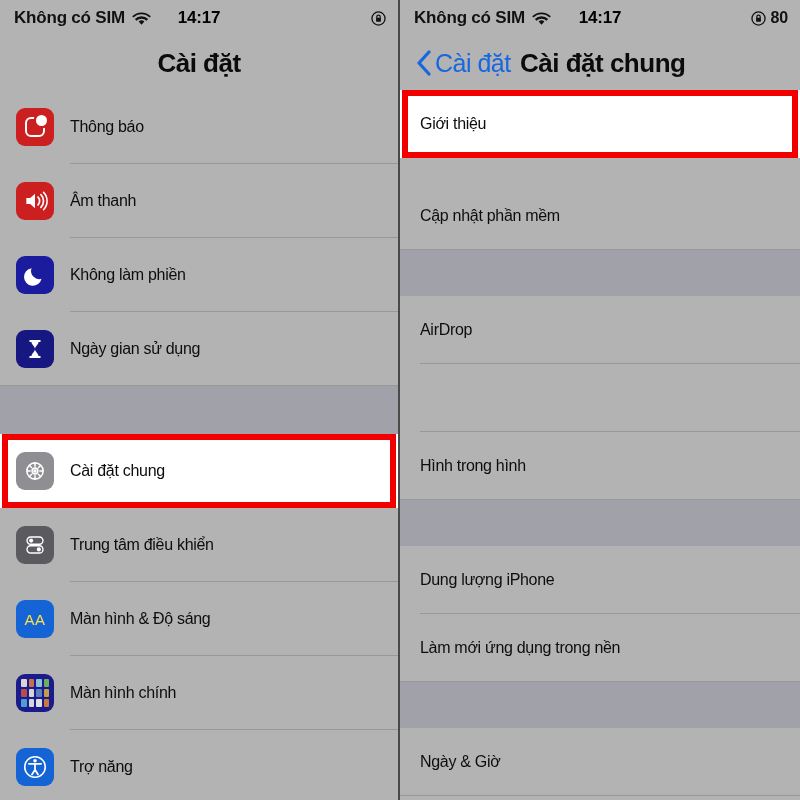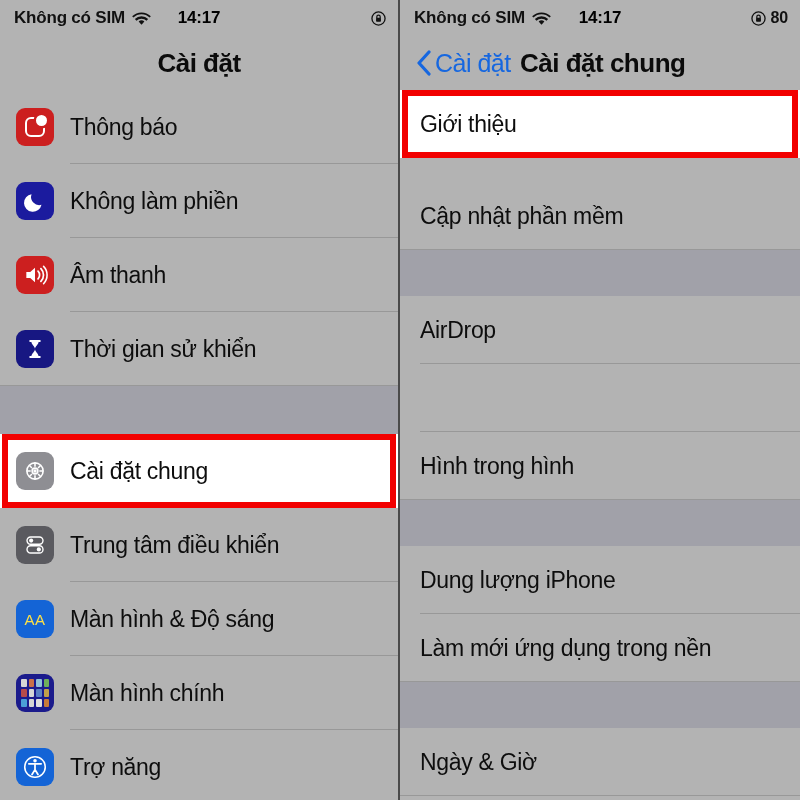--- a/index.html
+++ b/index.html
@@ -62,21 +62,21 @@
     padding-left:16px;
     position:relative;
   }
   .row .sep{
     position:absolute; left:70px; right:0; bottom:0;
     height:1px; background:#989898;
   }
   .row.noicon{ padding-left:20px; }
   .row.noicon .sep{ left:20px; }
   .row-label{
-    font-size:23px; color:#0d0d0d; letter-spacing:-0.3px;
+    font-size:16px; color:#0d0d0d; letter-spacing:-0.3px;
     white-space:nowrap;
   }
   .icon{
     width:38px; height:38px; border-radius:9px;
     margin-right:16px; flex:none;
     display:flex; align-items:center; justify-content:center;
     position:relative;
   }
 
   
@@ -150,48 +150,48 @@
     <div class="list">
         <div class="row" style="height: 74px;">
           <div class="icon ic-notif" style="background: rgb(204, 31, 31);">
             <div class="sq"></div>
             <div class="dot"></div>
           </div>
           <div class="row-label">Thông báo</div>
           <div class="sep"></div>
         </div>
         <div class="row" style="height: 74px;">
-          <div class="icon ic-dnd" style="background: rgb(27, 27, 158);">
-            <svg viewBox="0 0 30 30" width="26" height="26">
-              <path d="M22.5 19.4A9.5 9.5 0 0 1 11 7.2a10.2 10.2 0 1 0 11.5 12.2z" fill="#fff"></path>
-            </svg>
-          </div>
-          <div class="row-label">Không làm phiền</div>
-          <div class="sep"></div>
-        </div>
-        <div class="row" style="height: 74px;">
           <div class="icon ic-sound" style="background: rgb(204, 31, 31);">
             <svg viewBox="0 0 30 30" width="26" height="26">
               <path d="M5 11.5h4.5L15 6.5v17l-5.5-5H5z" fill="#fff"></path>
               <path d="M18.5 10.5a6.5 6.5 0 0 1 0 9" fill="none" stroke="#fff" stroke-width="2" stroke-linecap="round"></path>
               <path d="M21.8 7.6a10.6 10.6 0 0 1 0 14.8" fill="none" stroke="#fff" stroke-width="2" stroke-linecap="round"></path>
               <path d="M24.9 5a14.4 14.4 0 0 1 0 20" fill="none" stroke="#fff" stroke-width="1.8" stroke-linecap="round"></path>
             </svg>
           </div>
           <div class="row-label">Âm thanh</div>
           <div class="sep"></div>
         </div>
         <div class="row" style="height: 74px;">
+          <div class="icon ic-dnd" style="background: rgb(27, 27, 158);">
+            <svg viewBox="0 0 30 30" width="26" height="26">
+              <path d="M22.5 19.4A9.5 9.5 0 0 1 11 7.2a10.2 10.2 0 1 0 11.5 12.2z" fill="#fff"></path>
+            </svg>
+          </div>
+          <div class="row-label">Không làm phiền</div>
+          <div class="sep"></div>
+        </div>
+        <div class="row" style="height: 74px;">
           <div class="icon ic-screentime" style="background: rgb(23, 23, 130);">
             <svg viewBox="0 0 30 30" width="24" height="24">
               <path d="M9 5h12M9 25h12" stroke="#fff" stroke-width="2.4" stroke-linecap="round"></path>
               <path d="M10.5 5.5c0 4 4.5 6 4.5 9.5s-4.5 5.5-4.5 9.5h9c0-4-4.5-6-4.5-9.5s4.5-5.5 4.5-9.5z" fill="#fff"></path>
             </svg>
           </div>
-          <div class="row-label">Thời gian sử khiển</div>
+          <div class="row-label">Ngày gian sử dụng</div>
           <div class="sep" style="left: 0px;"></div>
         </div>
         <div class="gap" style="height: 48px;"></div>
         <div class="hl-wrap">
           <div class="row highlight" style="height: 74px;">
             <div class="icon ic-general" style="background: rgb(142, 142, 147);">
               <svg viewBox="0 0 32 32" width="28" height="28">
                 <g fill="none" stroke="#fff" stroke-width="1.8">
                   <circle cx="16" cy="16" r="9.3"></circle>
                   <circle cx="16" cy="16" r="3.3"></circle>

